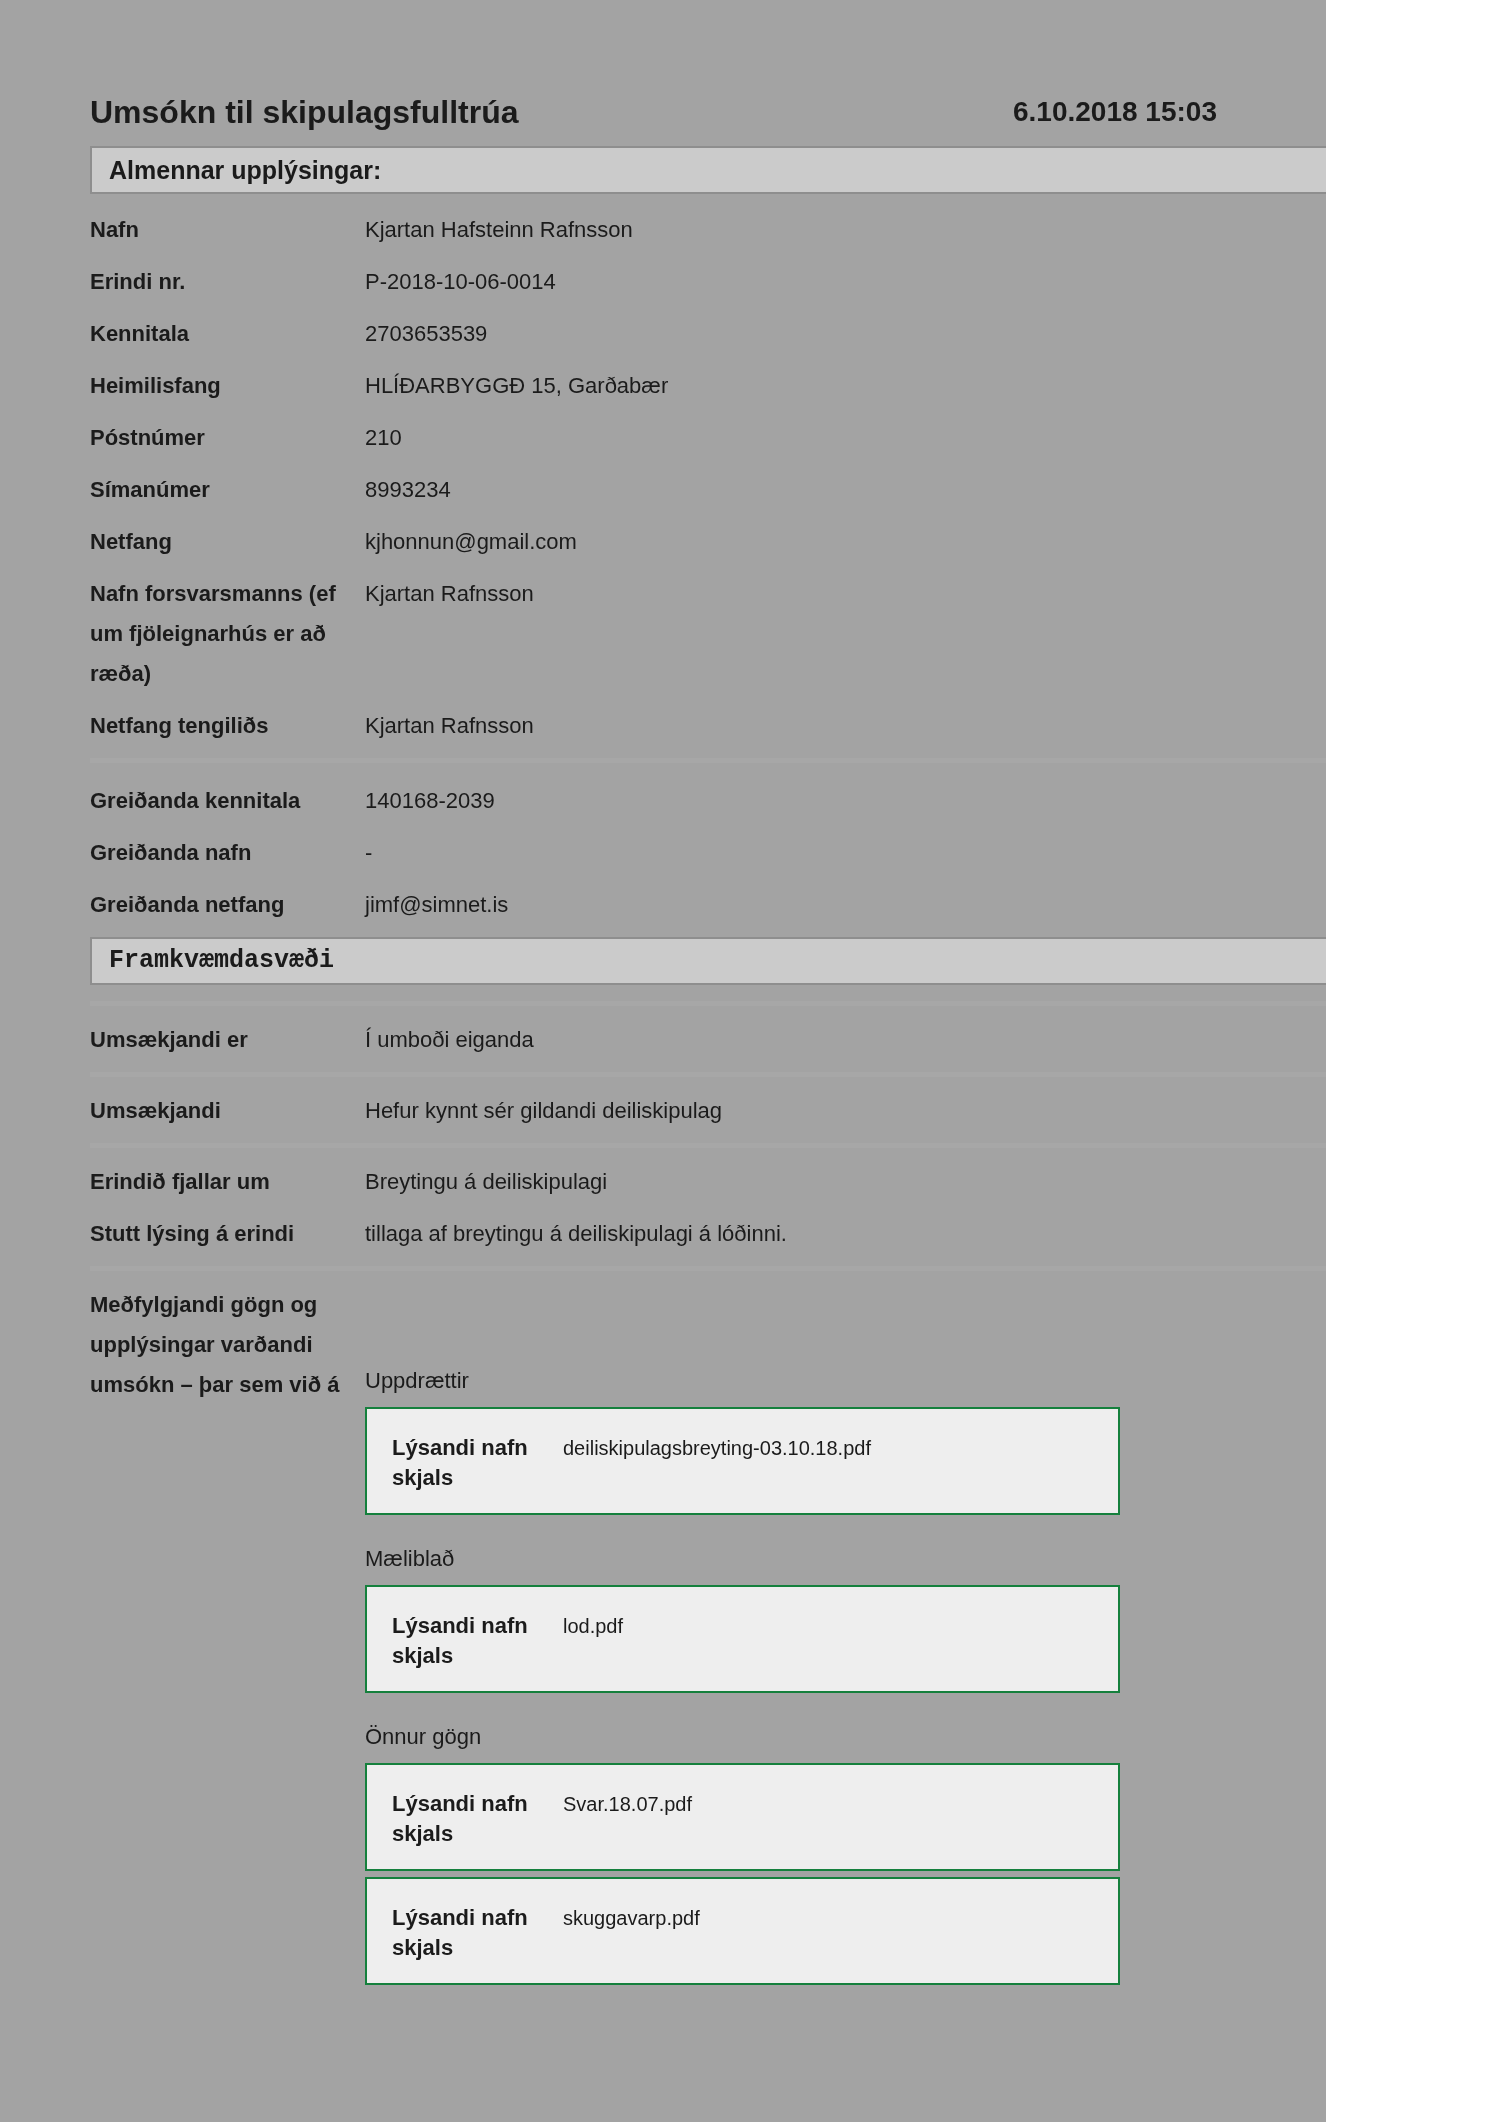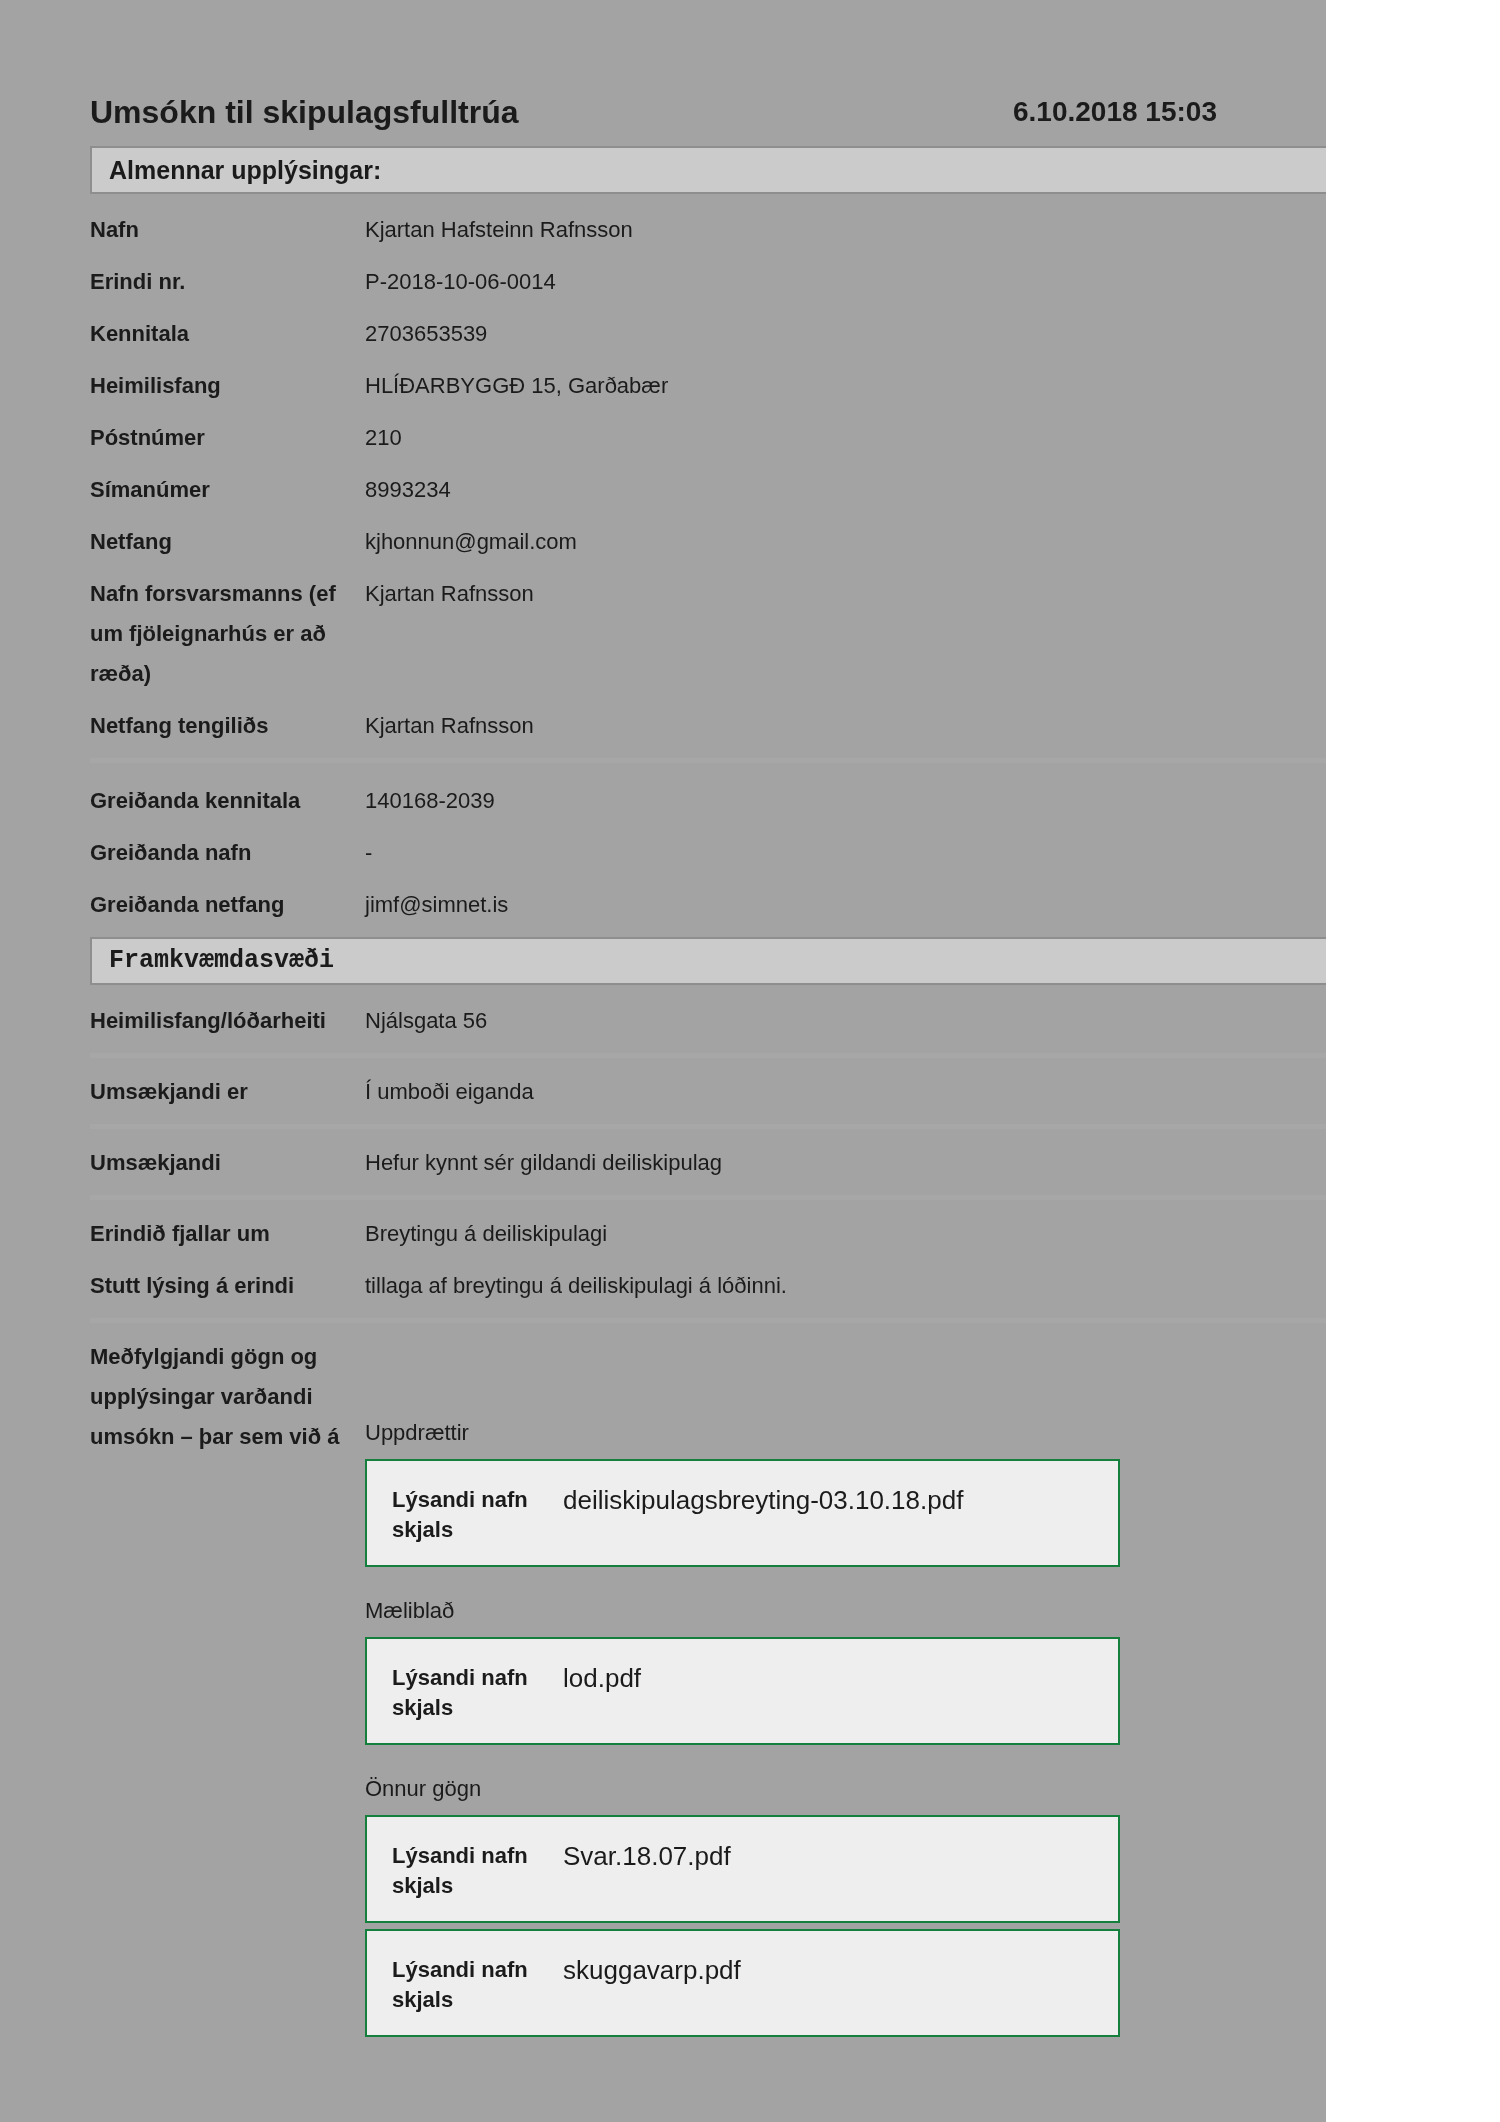--- a/index.html
+++ b/index.html
@@ -93,21 +93,21 @@
     display: flex;
   }
   .file-box .fb-label {
     width: 145px;
     flex-shrink: 0;
     font-weight: bold;
     font-size: 22px;
     line-height: 30px;
   }
   .file-box .fb-value {
-    font-size: 26px;
+    font-size: 20px;
     line-height: 30px;
     padding-left: 26px;
     text-align: right;
   }
 </style>
 </head>
 <body>
 
 <div class="page">
   <div class="content">
@@ -166,24 +166,20 @@
       <div class="lbl">Greiðanda nafn</div>
       <div class="val">-</div>
     </div>
     <div class="row">
       <div class="lbl">Greiðanda netfang</div>
       <div class="val">jimf@simnet.is</div>
     </div>
 
     <div class="section-bar second">Framkvæmdasvæði</div>
 
-    <div class="row">
-      <div class="lbl">Heimilisfang/lóðarheiti</div>
-      <div class="val">Njálsgata 56</div>
-    </div>
     <div class="divider"></div>
 
     <div class="row">
       <div class="lbl">Umsækjandi er</div>
       <div class="val">Í umboði eiganda</div>
     </div>
     <div class="divider"></div>
 
     <div class="row">
       <div class="lbl">Umsækjandi</div>

